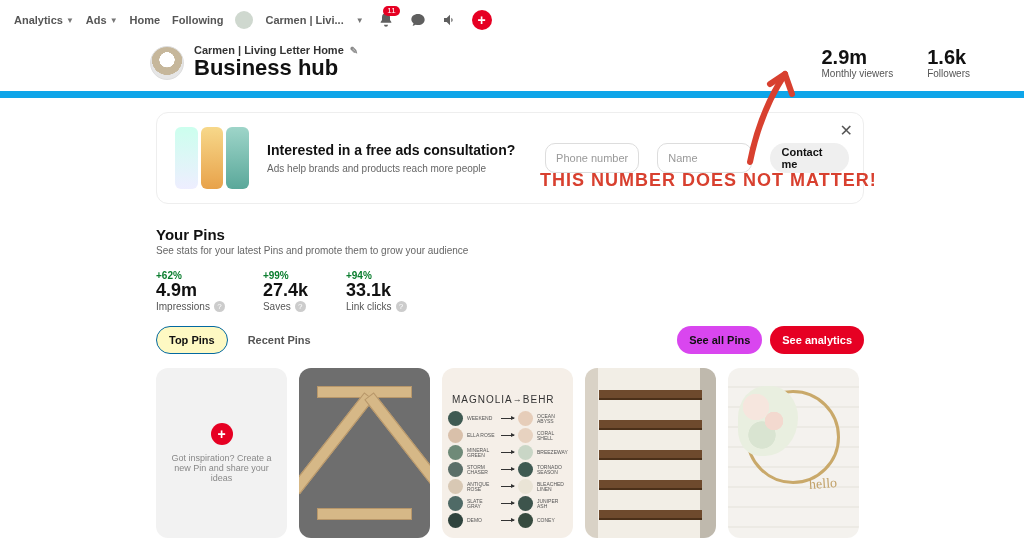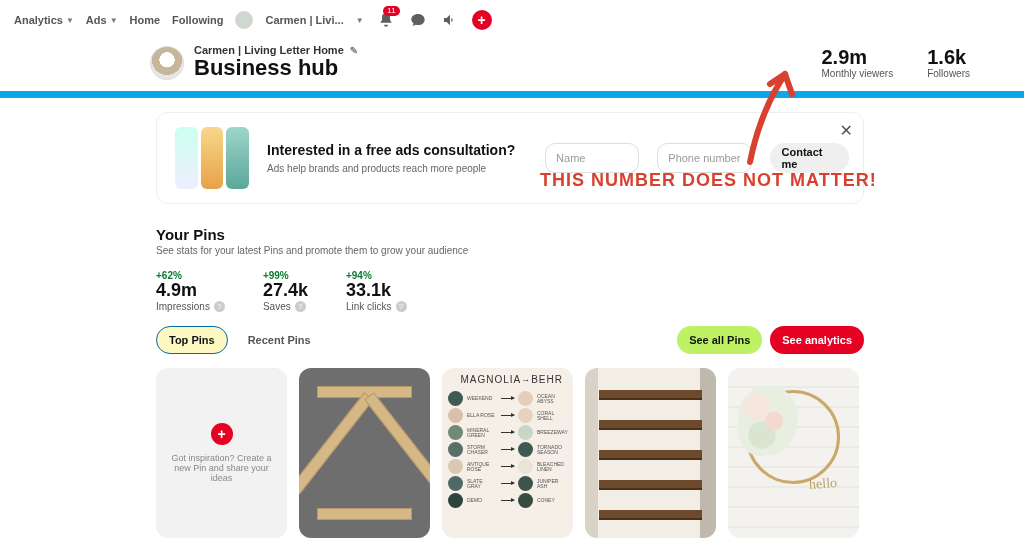--- a/index.html
+++ b/index.html
@@ -46,38 +46,38 @@
   .statsrow{display:flex;gap:38px;margin:14px 0 14px;}
   .stat .delta{font-size:10px;color:#0a7d2e;font-weight:600;}
   .stat .val{font-size:18px;font-weight:700;margin-top:-1px;}
   .stat .lbl{font-size:10px;color:#555;display:flex;align-items:center;gap:4px;}
   .qmark{width:11px;height:11px;border-radius:50%;background:#ccc;color:#fff;font-size:8px;display:inline-flex;align-items:center;justify-content:center;}
   .tabrow{display:flex;align-items:center;gap:8px;margin-bottom:14px;}
   .pill{height:28px;padding:0 12px;border-radius:14px;font-size:11px;font-weight:600;display:flex;align-items:center;}
   .pill.sel{border:1px solid #0369a1;background:#fef9c3;}
   .pill.ghost{color:#555;}
   .tabrow .spacer{flex:1;}
-  .pill.grey{background:#bef264;}
+  .pill.grey{background:#d946ef;}
   .pill.red{background:#e60023;color:#fff;}
   
   .pingrid{display:flex;gap:12px;}
   .pin{width:131px;height:170px;border-radius:12px;overflow:hidden;position:relative;font-size:9px;}
   .pin.create{background:#f2f2f2;display:flex;flex-direction:column;align-items:center;justify-content:center;color:#888;text-align:center;padding:0 12px;}
   .pin.create .pluscircle{width:22px;height:22px;border-radius:50%;background:#e60023;color:#fff;display:flex;align-items:center;justify-content:center;font-weight:700;margin-bottom:8px;font-size:14px;}
   
   .pin2{background:#6e6e6e;}
   .xframe{position:absolute;inset:18px 18px;}
   .bar{position:absolute;background:#d6b887;border:1px solid #b8976a;}
   .bar.top{left:0;right:0;top:0;height:12px;}
   .bar.bot{left:0;right:0;bottom:0;height:12px;}
   .bar.d1{left:48%;top:10px;width:12px;height:120px;transform-origin:top center;transform:rotate(38deg);}
   .bar.d2{left:48%;top:10px;width:12px;height:120px;transform-origin:top center;transform:rotate(-38deg);}
   
   .pin3{background:#f5efe8;padding:6px 6px;}
-  .mgtitle{display:flex;justify-content:flex-end;font-family:serif;font-size:10px;letter-spacing:1px;color:#333;padding:0 4px 4px;}
+  .mgtitle{display:flex;justify-content:flex-start;font-family:serif;font-size:10px;letter-spacing:1px;color:#333;padding:0 4px 4px;margin-top:20px;}
   .mgrow{display:flex;align-items:center;gap:4px;margin:2px 0;}
   .sw{width:15px;height:15px;border-radius:50%;}
   .mgrow .swlbl{font-size:5px;color:#555;width:30px;line-height:1;}
   .arrow-sm{flex:1;height:1px;background:#333;position:relative;}
   .arrow-sm:after{content:"";position:absolute;right:-1px;top:-2px;border-left:4px solid #333;border-top:2.5px solid transparent;border-bottom:2.5px solid transparent;}
   
   .pin4{background:linear-gradient(90deg,#d9d2c6 0 10%,#f2eee6 10% 88%,#bfb9ad 88% 100%);}
   .shelf{position:absolute;left:14px;right:14px;height:10px;background:#6e4a2d;border-bottom:2px solid #4b3019;}
   
   .pin5{background:repeating-linear-gradient(#f4f2ee 0 18px,#eceae4 18px 20px);}
@@ -149,22 +149,22 @@
   <div class="promo">
     <div class="thumbps">
         <div class="t1"></div>
         <div class="t2"></div>
         <div class="t3"></div>
       </div>
     <div class="copy">
       <b>Interested in a free ads consultation?</b>
       <p>Ads help brands and products reach more people</p>
     </div>
+    <div class="field">Phone number</div>
     <div class="field">Name</div>
-    <div class="field">Phone number</div>
     <div class="contact">Contact me</div>
     <div class="close">✕</div>
   </div>
 
   <div class="yourpins">
     <h2>Your Pins</h2>
     <p class="sub">See stats for your latest Pins and promote them to grow your audience</p>
 
     <div class="statsrow">
       <div class="stat">

